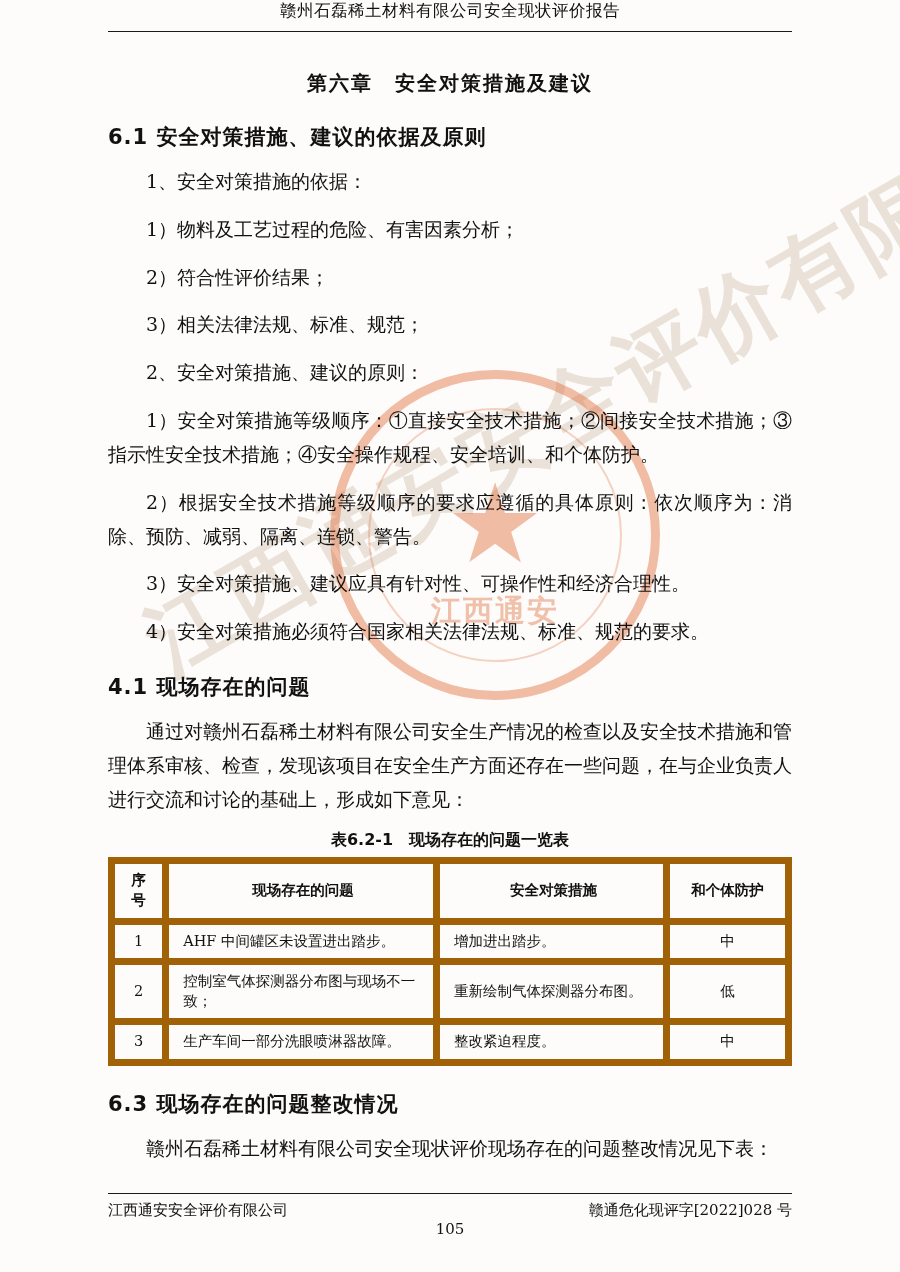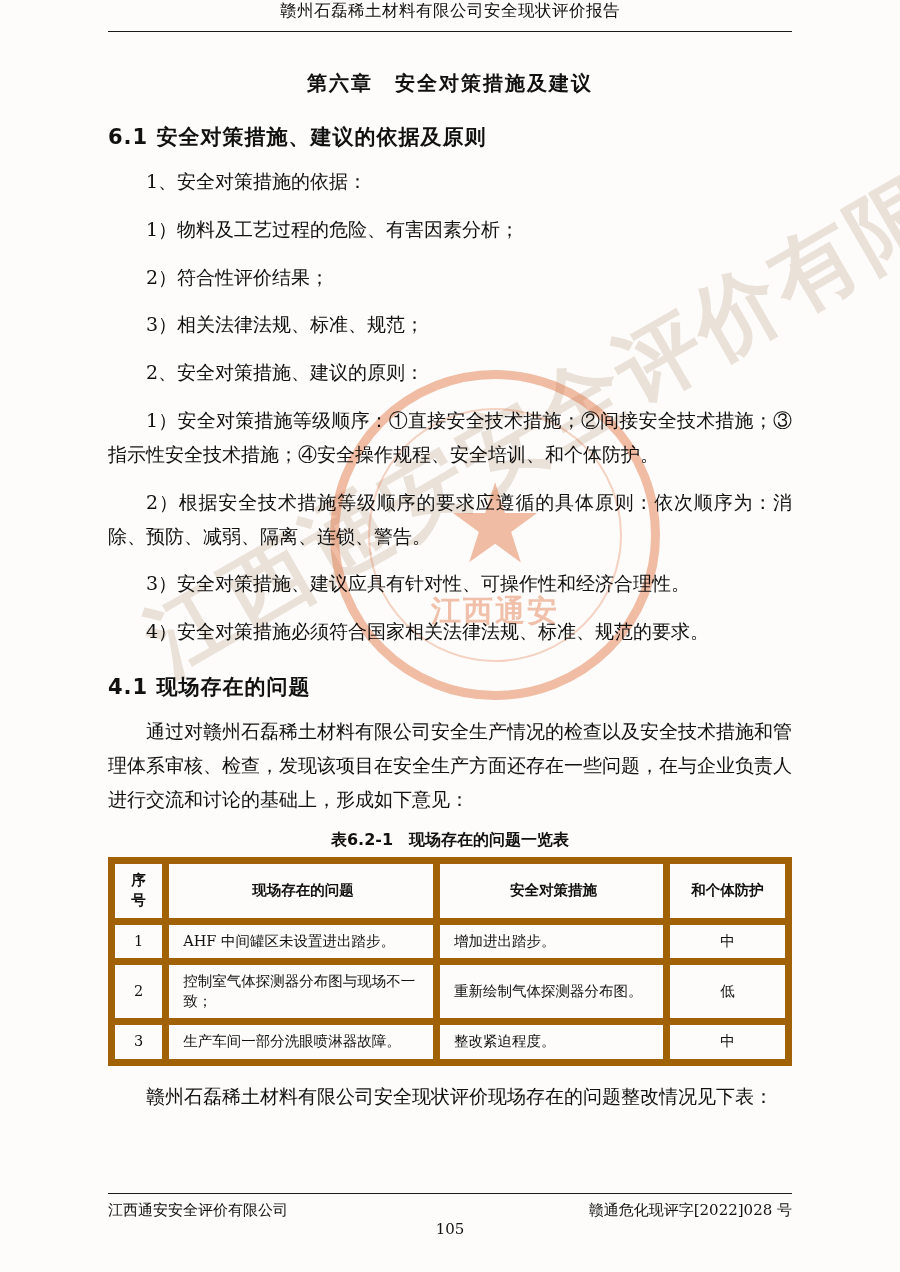--- a/index.html
+++ b/index.html
@@ -253,20 +253,21 @@
         </tr>
         <tr>
           <td class="col-no">3</td>
           <td class="col-iss">生产车间一部分洗眼喷淋器故障。</td>
           <td class="col-mea">整改紧迫程度。</td>
           <td class="col-urg">中</td>
         </tr>
       </tbody>
     </table>
 
+    <h2 class="section-title">6.3 现场存在的问题整改情况</h2>
     <p class="para indent">赣州石磊稀土材料有限公司安全现状评价现场存在的问题整改情况见下表：</p>
 
   </div>
 
   <div class="footer">
     <hr class="footer-rule">
     <div class="footer-inner">
       <div class="footer-row">
         <span>江西通安安全评价有限公司</span>
         <span>赣通危化现评字[2022]028 号</span>

